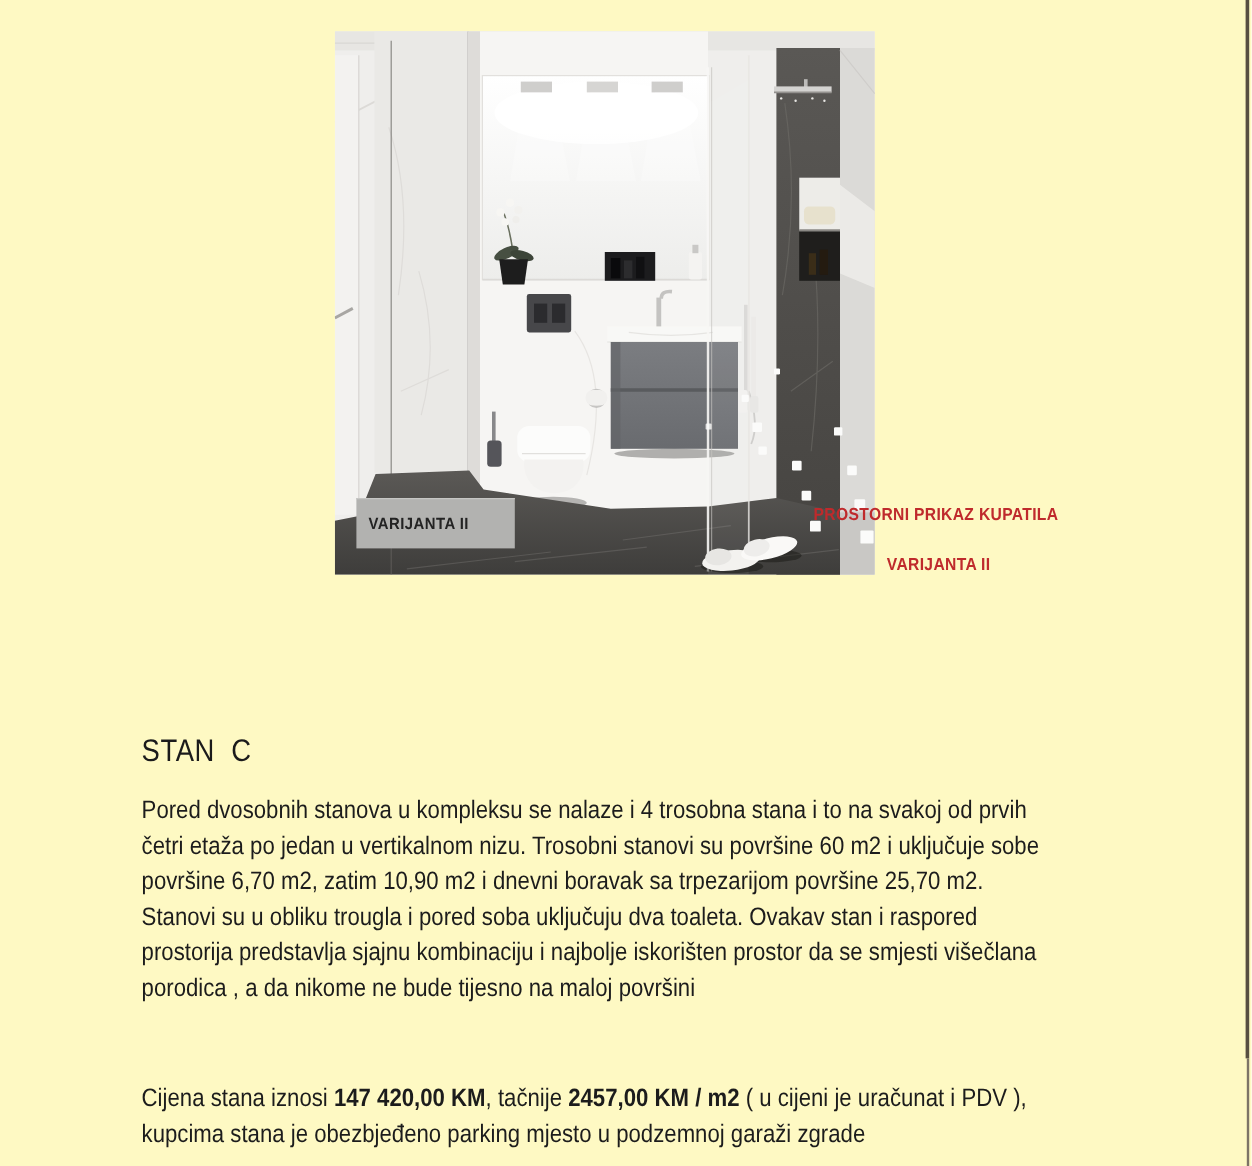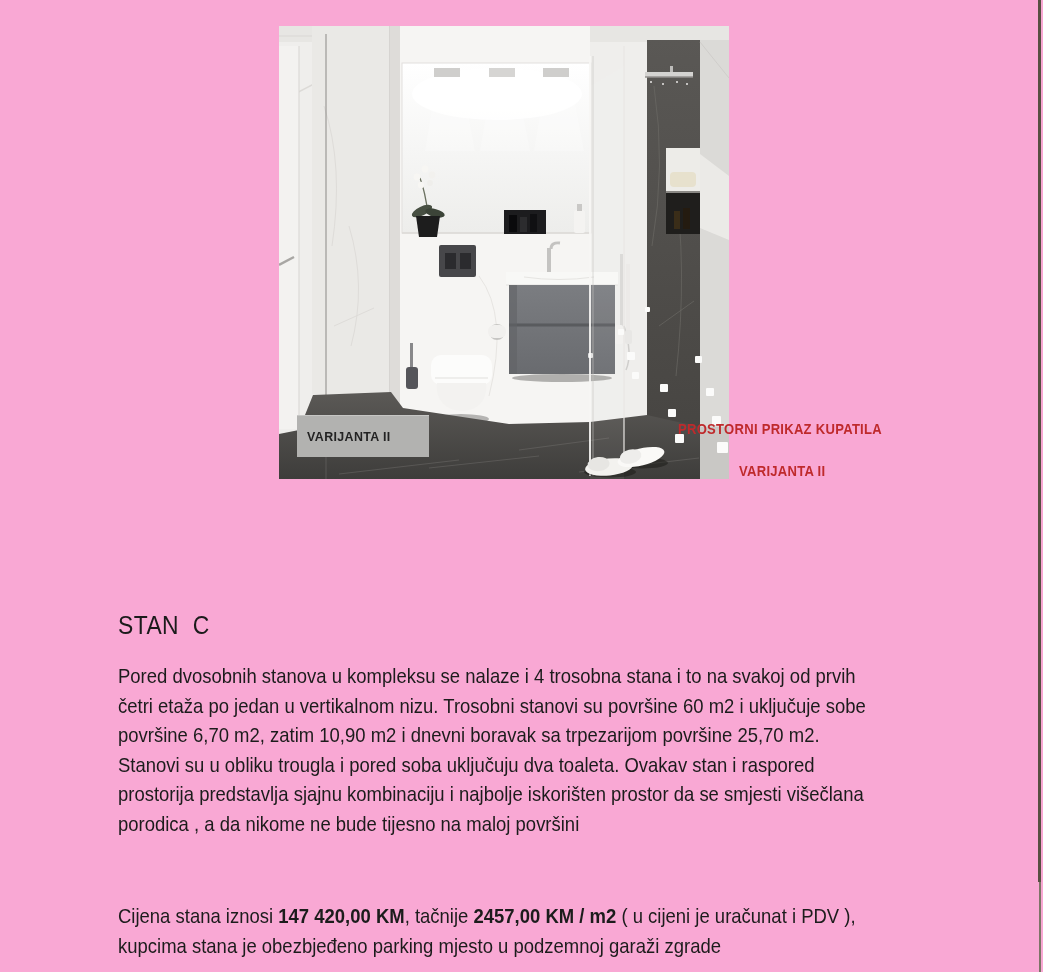--- a/index.html
+++ b/index.html
@@ -1,17 +1,17 @@
 <!DOCTYPE html>
 <html><head>
 <meta charset="utf-8">
 <style>
   html,body{margin:0;padding:0;background:#ffffff;}
   #page{
-    position:relative;width:1043px;height:972px;background:#f9a8d4;
+    position:relative;width:1043px;height:972px;background:#fef9c3;
     overflow:hidden;font-family:"Liberation Sans",sans-serif;color:#1c1c1c;
   }
   
   #figure{position:absolute;left:279px;top:26px;width:450px;height:453px;}
   #figure svg{display:block;width:450px;height:453px;}
   .variant-box{
     position:absolute;left:18px;top:389px;width:132px;height:42px;
     background:#b2b2b0;display:flex;align-items:center;
     box-shadow:inset 0 1px 0 #c6c6c4;
   }

